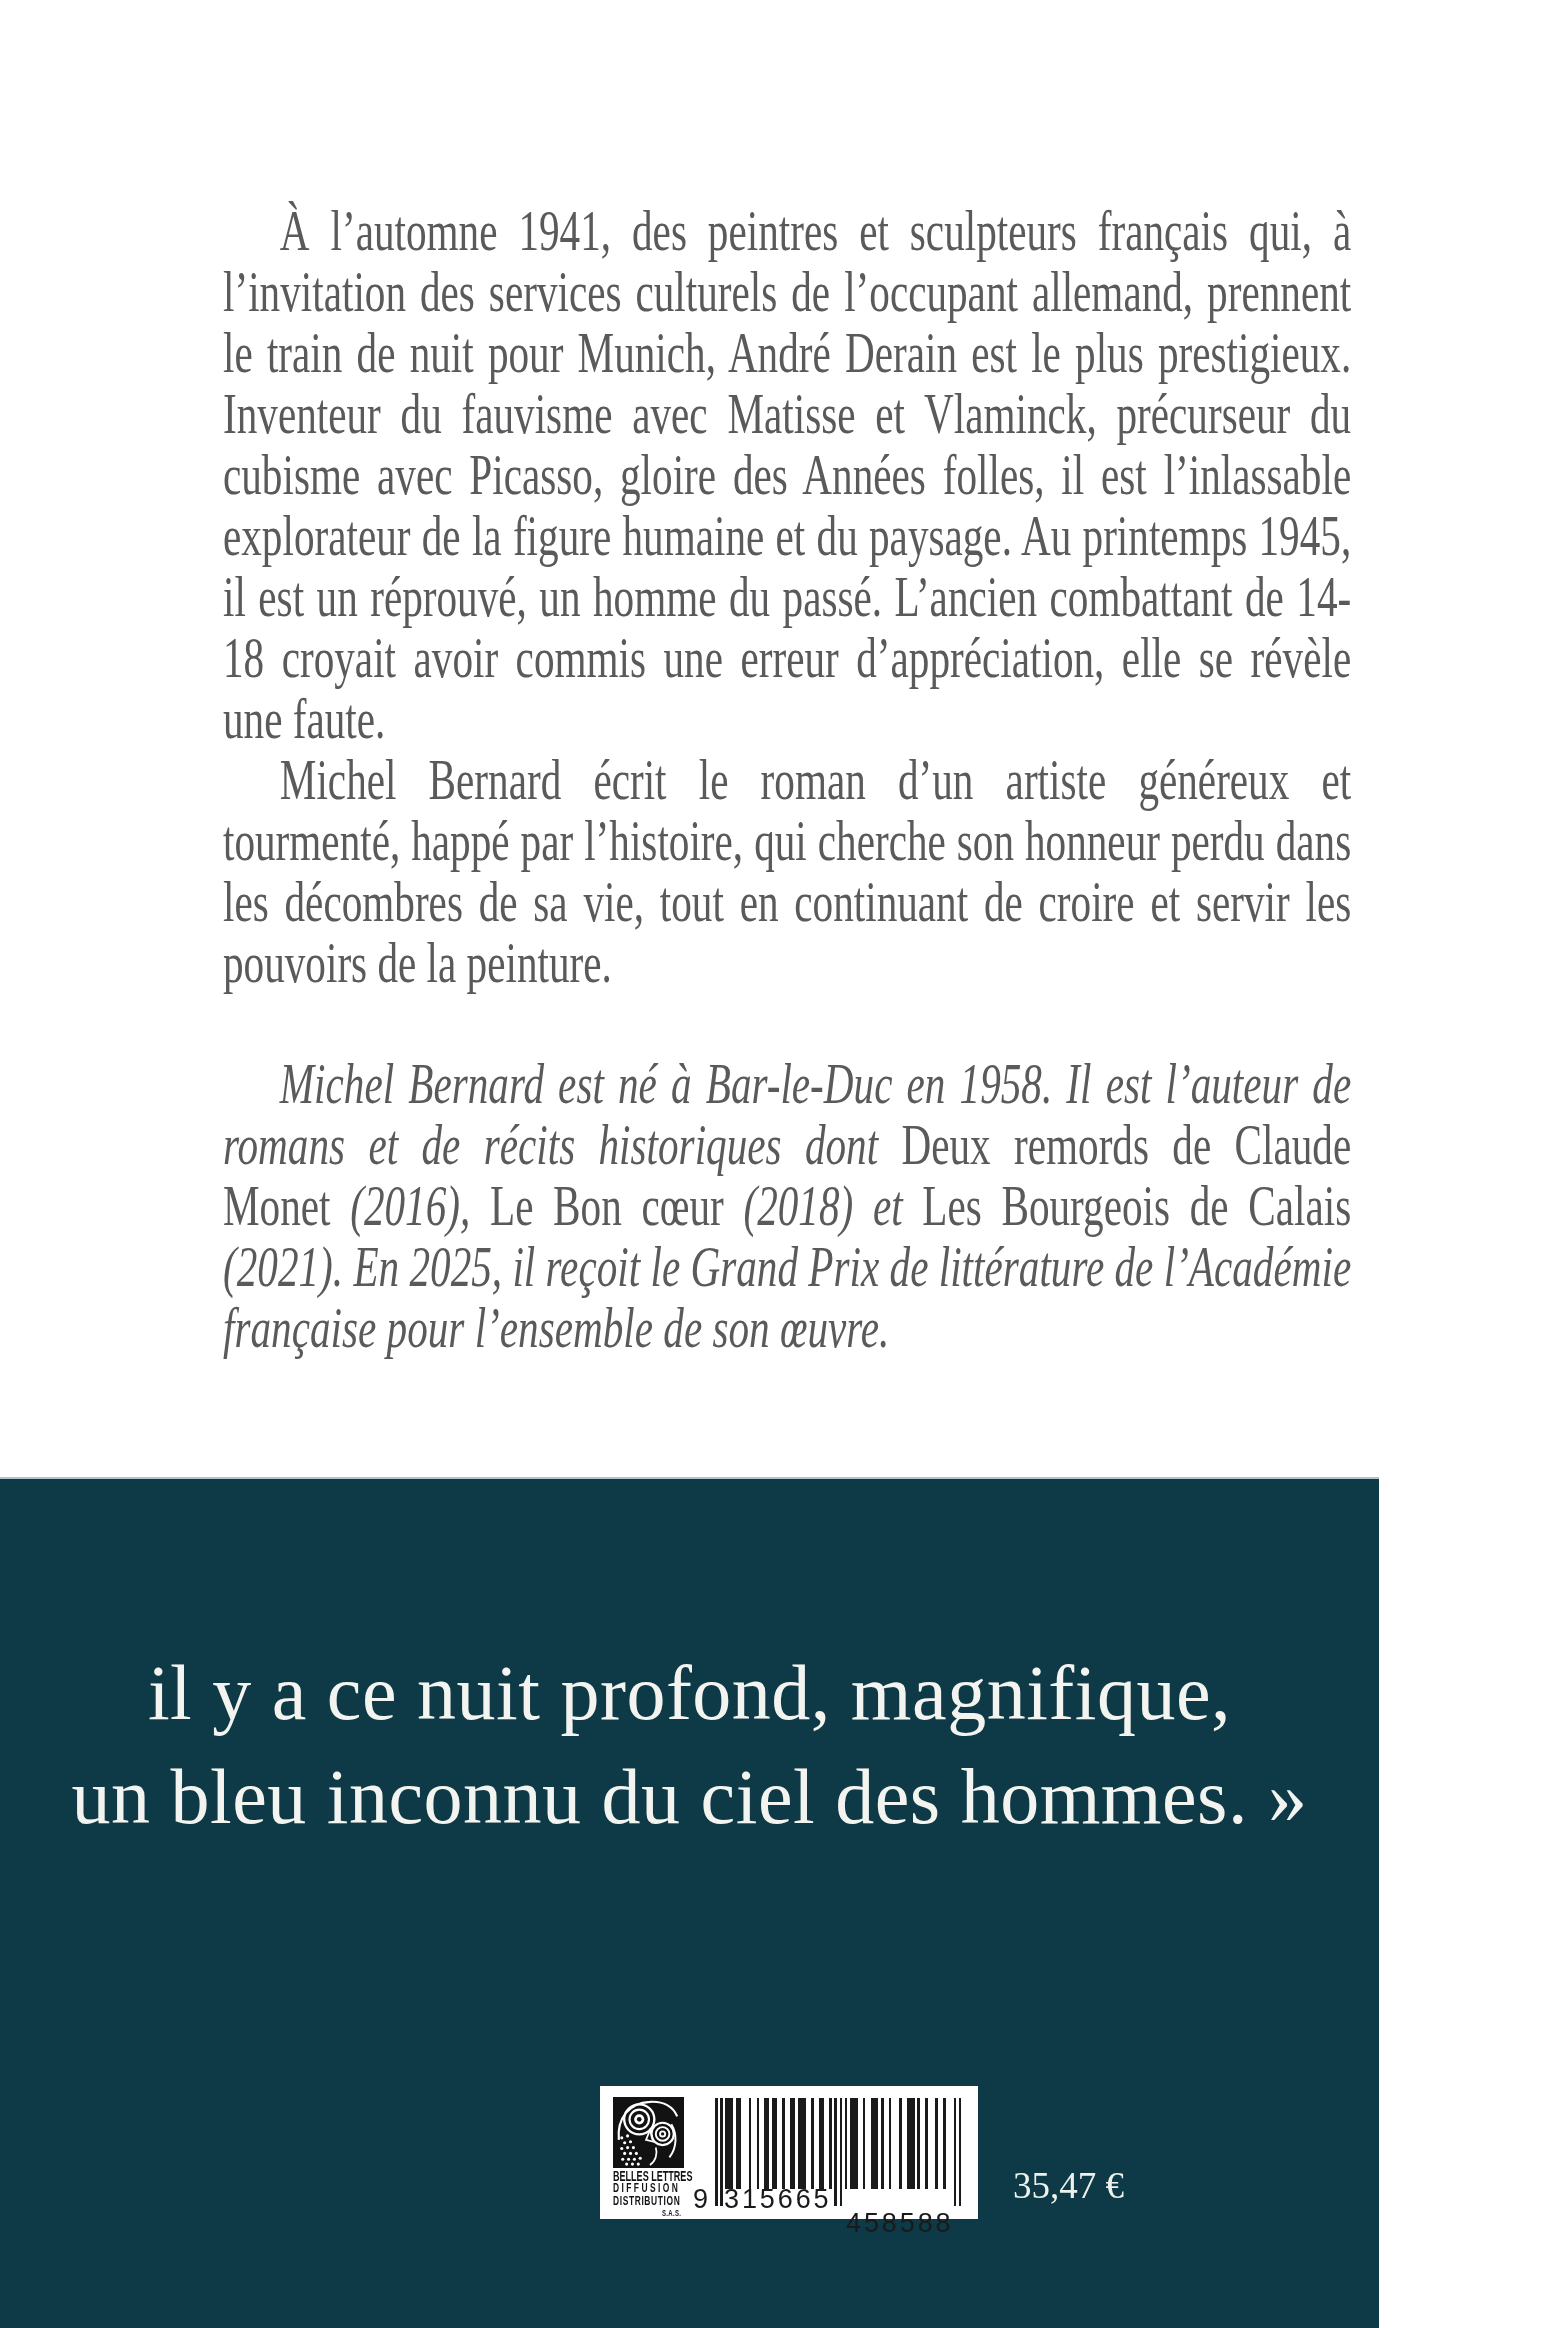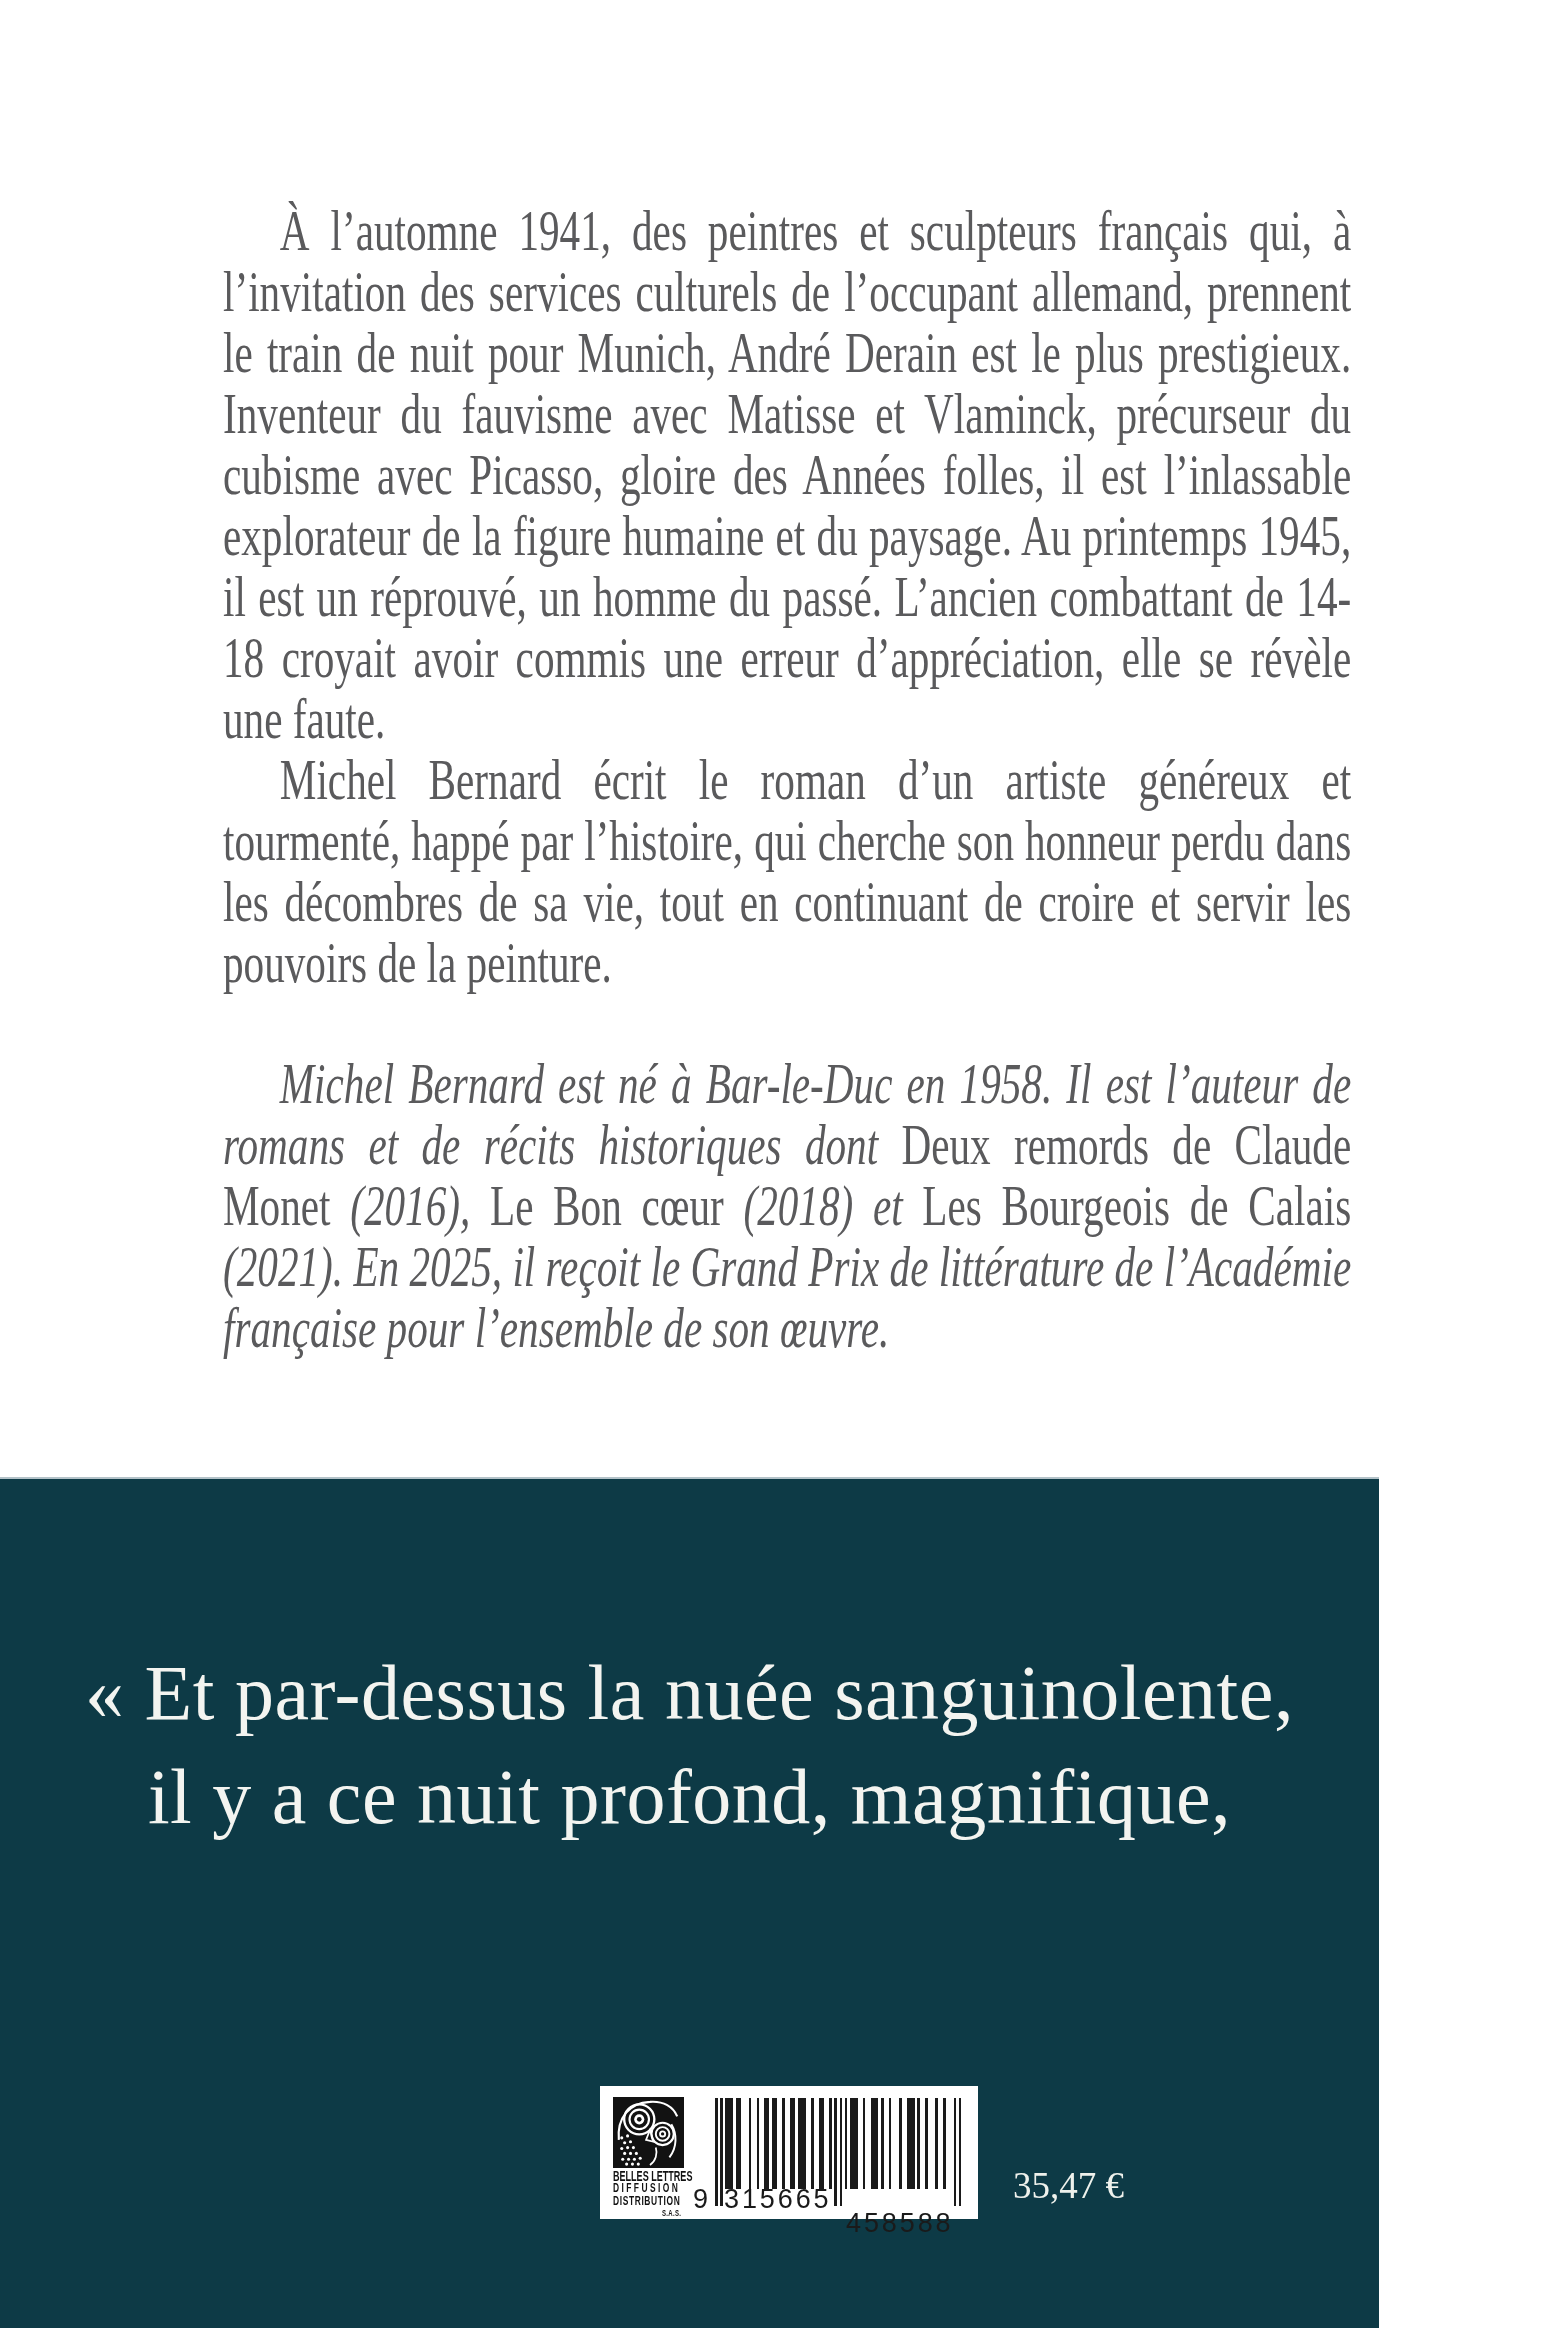--- a/index.html
+++ b/index.html
@@ -143,22 +143,22 @@
       <p class="syn-para">Michel Bernard écrit le roman d’un artiste généreux et tourmenté, happé par l’histoire, qui cherche son honneur perdu dans les décombres de sa vie, tout en continuant de croire et servir les pouvoirs de la peinture.</p>
       <p class="bio-para"><span class="italic">Michel Bernard est né à Bar-le-Duc en 1958. Il est l’auteur de romans et de récits historiques dont </span><span class="roman">Deux remords de Claude Monet </span><span class="italic">(2016), </span><span class="roman">Le Bon cœur </span><span class="italic">(2018) et </span><span class="roman">Les Bourgeois de Calais </span><span class="italic">(2021). En 2025, il reçoit le Grand Prix de littérature de l’Académie française pour l’ensemble de son œuvre.</span></p>
     </div>
   </div>
 
   <div class="divider"></div>
 
   <div class="teal-section" id="teal" style="background: rgb(13, 58, 70);">
 
     <div class="quote" id="quote-text" style="color: rgb(243, 244, 240);">
-        <div class="qline">« Et par-dessus la nuée sanguinolente,</div>
         <div class="qline">il y a ce nuit profond, magnifique,</div>
+        <div class="qline">un bleu inconnu du ciel des hommes. »</div>
       </div>
 
     <div class="barcode-box">
 
       <svg class="owl" viewBox="0 0 73 73" xmlns="http://www.w3.org/2000/svg">
         <rect x="0" y="0" width="73" height="73" fill="#121212"></rect>
 
         <path d="M6 44 C 4 22, 16 6, 38 5 C 52 4, 62 10, 66 20" fill="none" stroke="#ffffff" stroke-width="2.2"></path>
 
         <circle cx="27" cy="23" r="15.5" fill="none" stroke="#ffffff" stroke-width="2.4"></circle>

